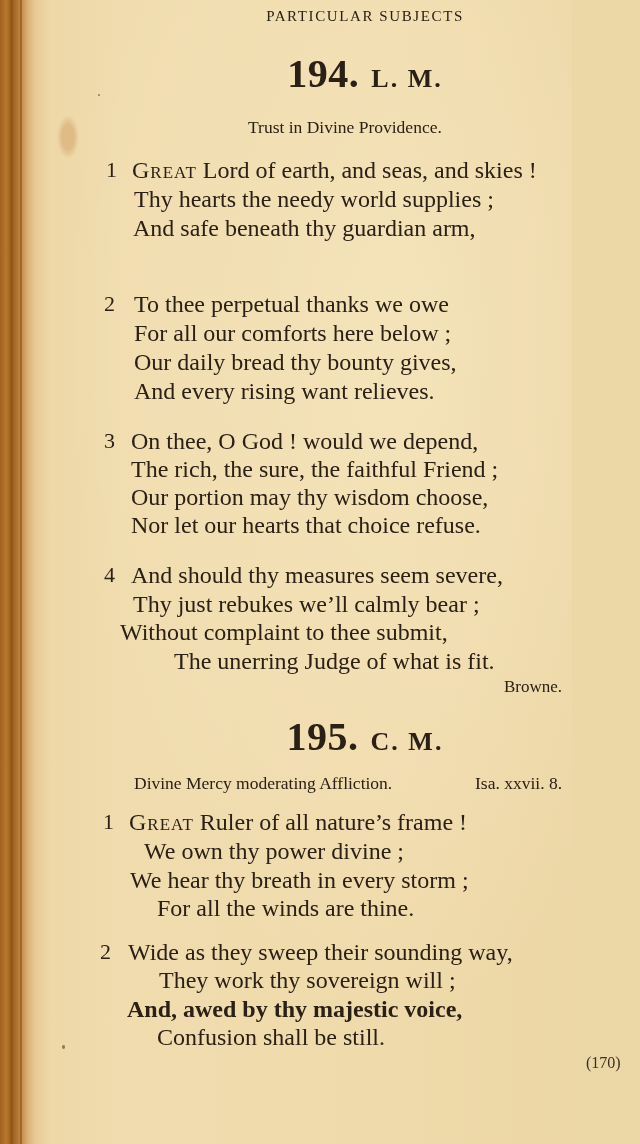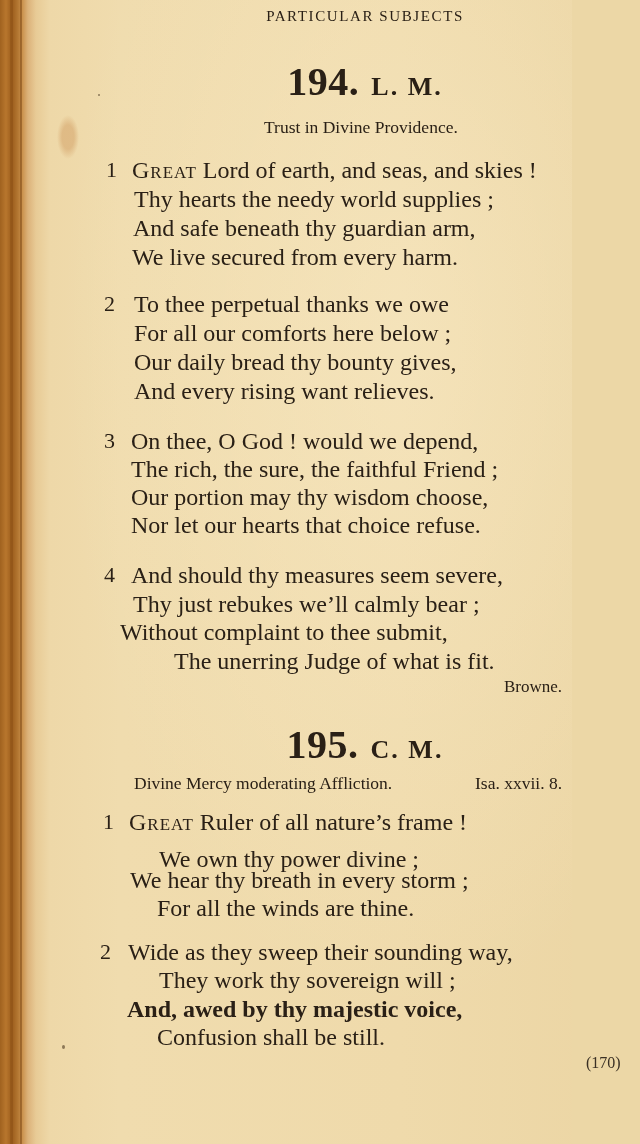--- a/index.html
+++ b/index.html
@@ -50,21 +50,20 @@
       letter-spacing: 1.6px;
       font-weight: normal;
     }
     .hymn-title {
       position: absolute;
       left: 0; width: 640px;
       text-align: center;
       padding-left: 90px;
       box-sizing: border-box;
       white-space: nowrap;
-      margin-top: 8px;
     }
     .hymn-title .num {
       font-size: 40px;
       font-weight: bold;
       letter-spacing: 0.5px;
     }
     .hymn-title .meter {
       font-size: 26px;
       font-weight: bold;
       letter-spacing: 2px;
@@ -122,27 +121,26 @@
 
   <div class="spot" style="left:62px;top:1045px;width:3px;height:4px;"></div>
   <div class="spot" style="left:98px;top:94px;width:2px;height:2px;"></div>
 
   <div class="running-head">PARTICULAR SUBJECTS</div>
 
   <div class="hymn-title" style="top:50px;">
     <span class="num">194.</span>
     <span class="meter">L. M.</span>
   </div>
-  <div class="subject" style="left:264px;top:117px;">Trust in Divine Providence.</div>
+  <div class="subject" style="left:248px;top:117px;">Trust in Divine Providence.</div>
 
   <div class="vnum" style="left:106px;top:156px;">1</div>
   <div class="line" style="left:132px;top:156px;"><span class="sc">Great</span>&nbsp;<span>Lord of earth, and seas, and skies !</span></div>
   <div class="line" style="left:134px;top:185px;">Thy hearts the needy world supplies ;</div>
   <div class="line" style="left:133px;top:214px;">And safe beneath thy guardian arm,</div>
-  <div class="line" style="left:132px;top:243px;">We live secured  from every harm.</div>
 
   <div class="vnum" style="left:104px;top:290px;">2</div>
   <div class="line" style="left:134px;top:290px;">To thee perpetual thanks we owe</div>
   <div class="line" style="left:134px;top:319px;">For all our comforts here below ;</div>
   <div class="line" style="left:134px;top:348px;">Our daily bread thy bounty gives,</div>
   <div class="line" style="left:134px;top:377px;">And every rising want relieves.</div>
 
   <div class="vnum" style="left:104px;top:427px;">3</div>
   <div class="line" style="left:131px;top:427px;">On thee, O God !  would we depend,</div>
   <div class="line" style="left:131px;top:455px;">The rich, the sure, the faithful Friend ;</div>
@@ -159,21 +157,21 @@
 
   <div class="hymn-title" style="top:713px;">
     <span class="num">195.</span>
     <span class="meter">C. M.</span>
   </div>
   <div class="subject" style="left:134px;top:773px;">Divine Mercy moderating Affliction.</div>
   <div class="ref" style="left:475px;top:773px;">Isa. xxvii. 8.</div>
 
   <div class="vnum" style="left:103px;top:808px;">1</div>
   <div class="line" style="left:129px;top:808px;"><span class="sc">Great</span>&nbsp;<span>Ruler of all  nature’s  frame !</span></div>
-  <div class="line" style="left:159px;top:837px;margin-top:8px;">We own thy power divine ;</div>
+  <div class="line" style="left:144px;top:837px;">We own thy power divine ;</div>
   <div class="line" style="left:130px;top:866px;">We hear thy breath in every storm ;</div>
   <div class="line" style="left:157px;top:894px;">For all the winds are thine.</div>
 
   <div class="vnum" style="left:100px;top:938px;">2</div>
   <div class="line" style="left:128px;top:938px;">Wide as they sweep their sounding way,</div>
   <div class="line" style="left:159px;top:966px;">They work thy sovereign will ;</div>
   <div class="line" style="left:127px;top:995px;font-weight:bold;">And, awed  by thy majestic voice,</div>
   <div class="line" style="left:157px;top:1023px;">Confusion shall  be still.</div>
 
   <div class="page-number">(170)</div>

